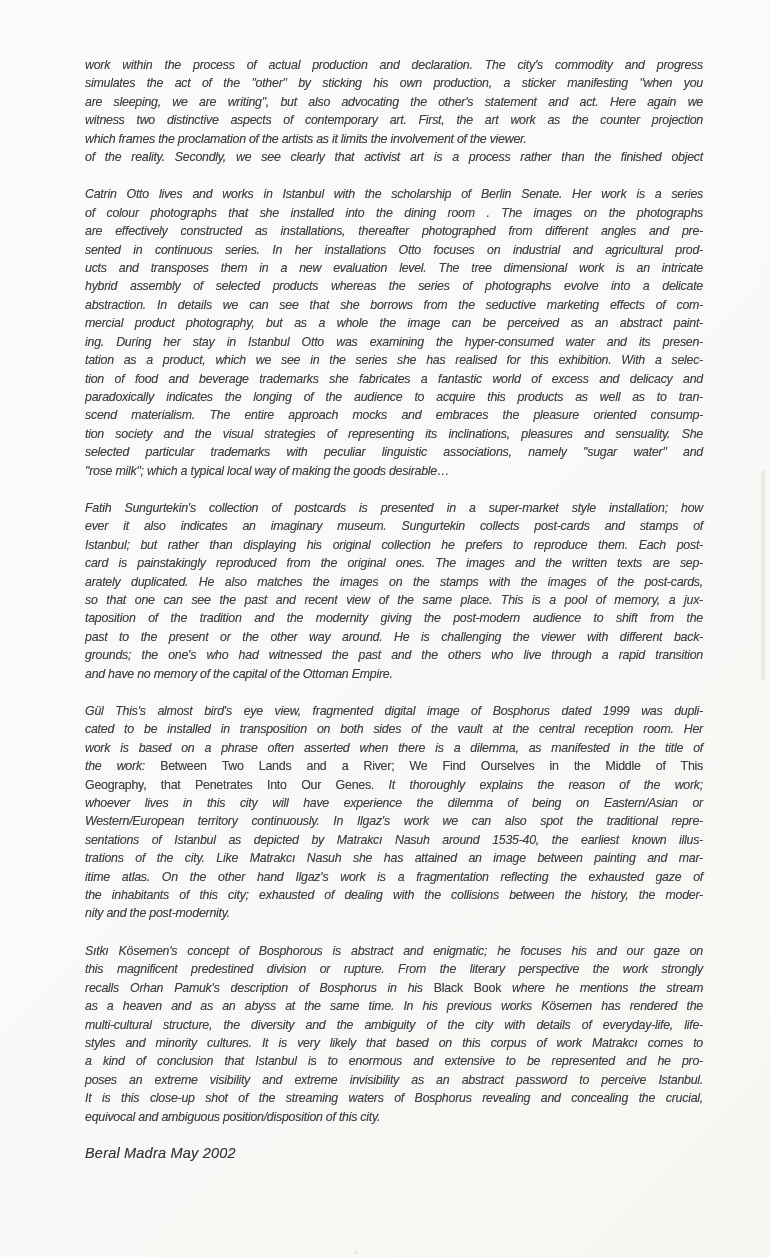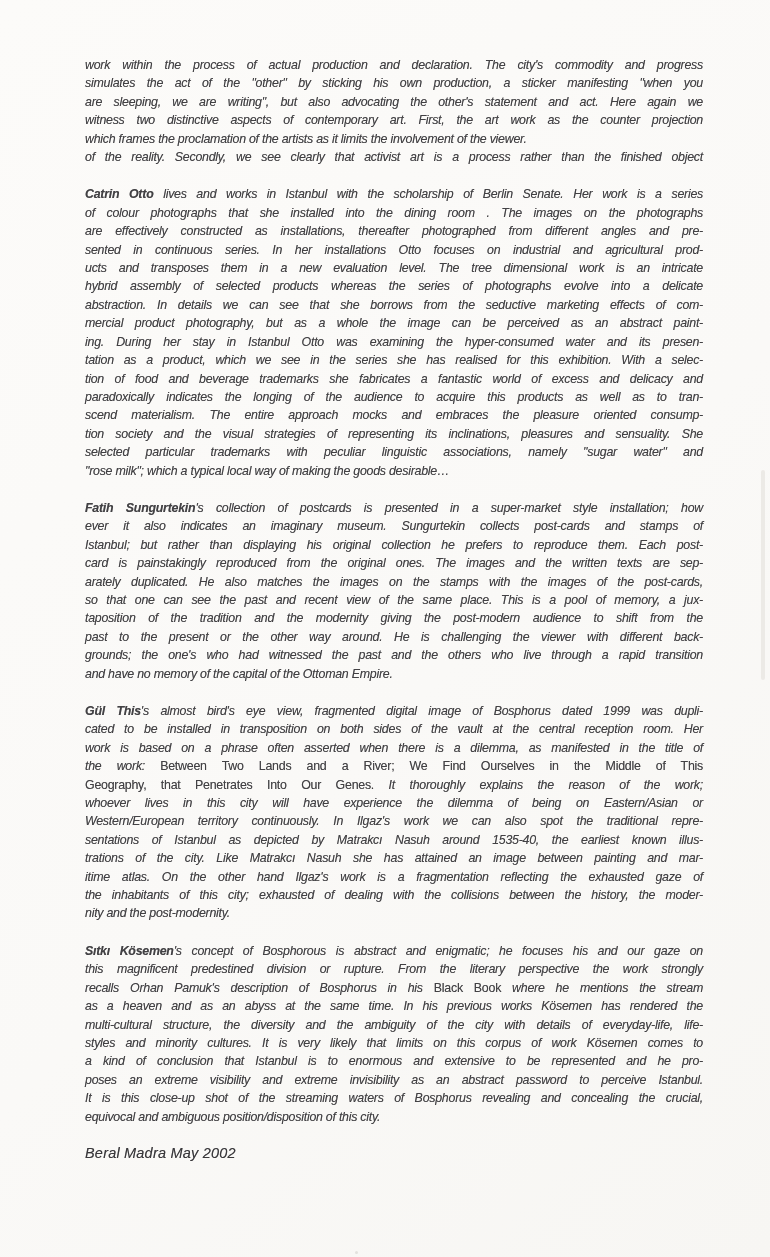--- a/index.html
+++ b/index.html
@@ -22,21 +22,21 @@
     font-style: italic;
     font-size: 12.4px;
     line-height: 18.4px;
     letter-spacing: -0.25px;
     text-align: justify;
     text-align-last: justify;
     color: #424144;
     text-shadow: 0 0 0.5px rgba(66,65,68,0.5);
   }
   .line.last { text-align-last: left; }
-  .seg-b { font-weight: bold; }
+  .seg-b { font-weight: normal; }
   .seg-r { font-style: normal; }
   .signature {
     margin-top: 12px;
     font-style: italic;
     font-size: 14.5px;
     letter-spacing: 0.2px;
     color: #39383b;
     text-shadow: 0 0 0.5px rgba(57,56,59,0.5);
   }
   .artifact-right {
@@ -104,21 +104,21 @@
         <div class="line"><span>itime atlas. On the other hand Ilgaz's work is a fragmentation reflecting the exhausted gaze of</span></div>
         <div class="line"><span>the inhabitants of this city; exhausted of dealing with the collisions between the history, the moder-</span></div>
         <div class="line last"><span>nity and the post-modernity.</span></div>
       </div>
       <div class="paragraph">
         <div class="line"><span class="seg-b">Sıtkı Kösemen</span><span>'s concept of Bosphorous is abstract and enigmatic; he focuses his and our gaze on</span></div>
         <div class="line"><span>this magnificent predestined division or rupture. From the literary perspective the work strongly</span></div>
         <div class="line"><span>recalls Orhan Pamuk's description of Bosphorus in his </span><span class="seg-r">Black Book</span><span> where he mentions the stream</span></div>
         <div class="line"><span>as a heaven and as an abyss at the same time. In his previous works Kösemen has rendered the</span></div>
         <div class="line"><span>multi-cultural structure, the diversity and the ambiguity of the city with details of everyday-life, life-</span></div>
-        <div class="line"><span>styles and minority cultures. It is very likely that limits on this corpus of work Kösemen comes to</span></div>
+        <div class="line"><span>styles and minority cultures. It is very likely that based on this corpus of work Matrakcı comes to</span></div>
         <div class="line"><span>a kind of conclusion that Istanbul is to enormous and extensive to be represented and he pro-</span></div>
         <div class="line"><span>poses an extreme visibility and extreme invisibility as an abstract password to perceive Istanbul.</span></div>
         <div class="line"><span>It is this close-up shot of the streaming waters of Bosphorus revealing and concealing the crucial,</span></div>
         <div class="line last"><span>equivocal and ambiguous position/disposition of this city.</span></div>
       </div>
       <div class="signature">
         <div><span>Beral Madra May 2002</span></div>
       </div>
     </div>
   <div class="artifact-right"></div>

